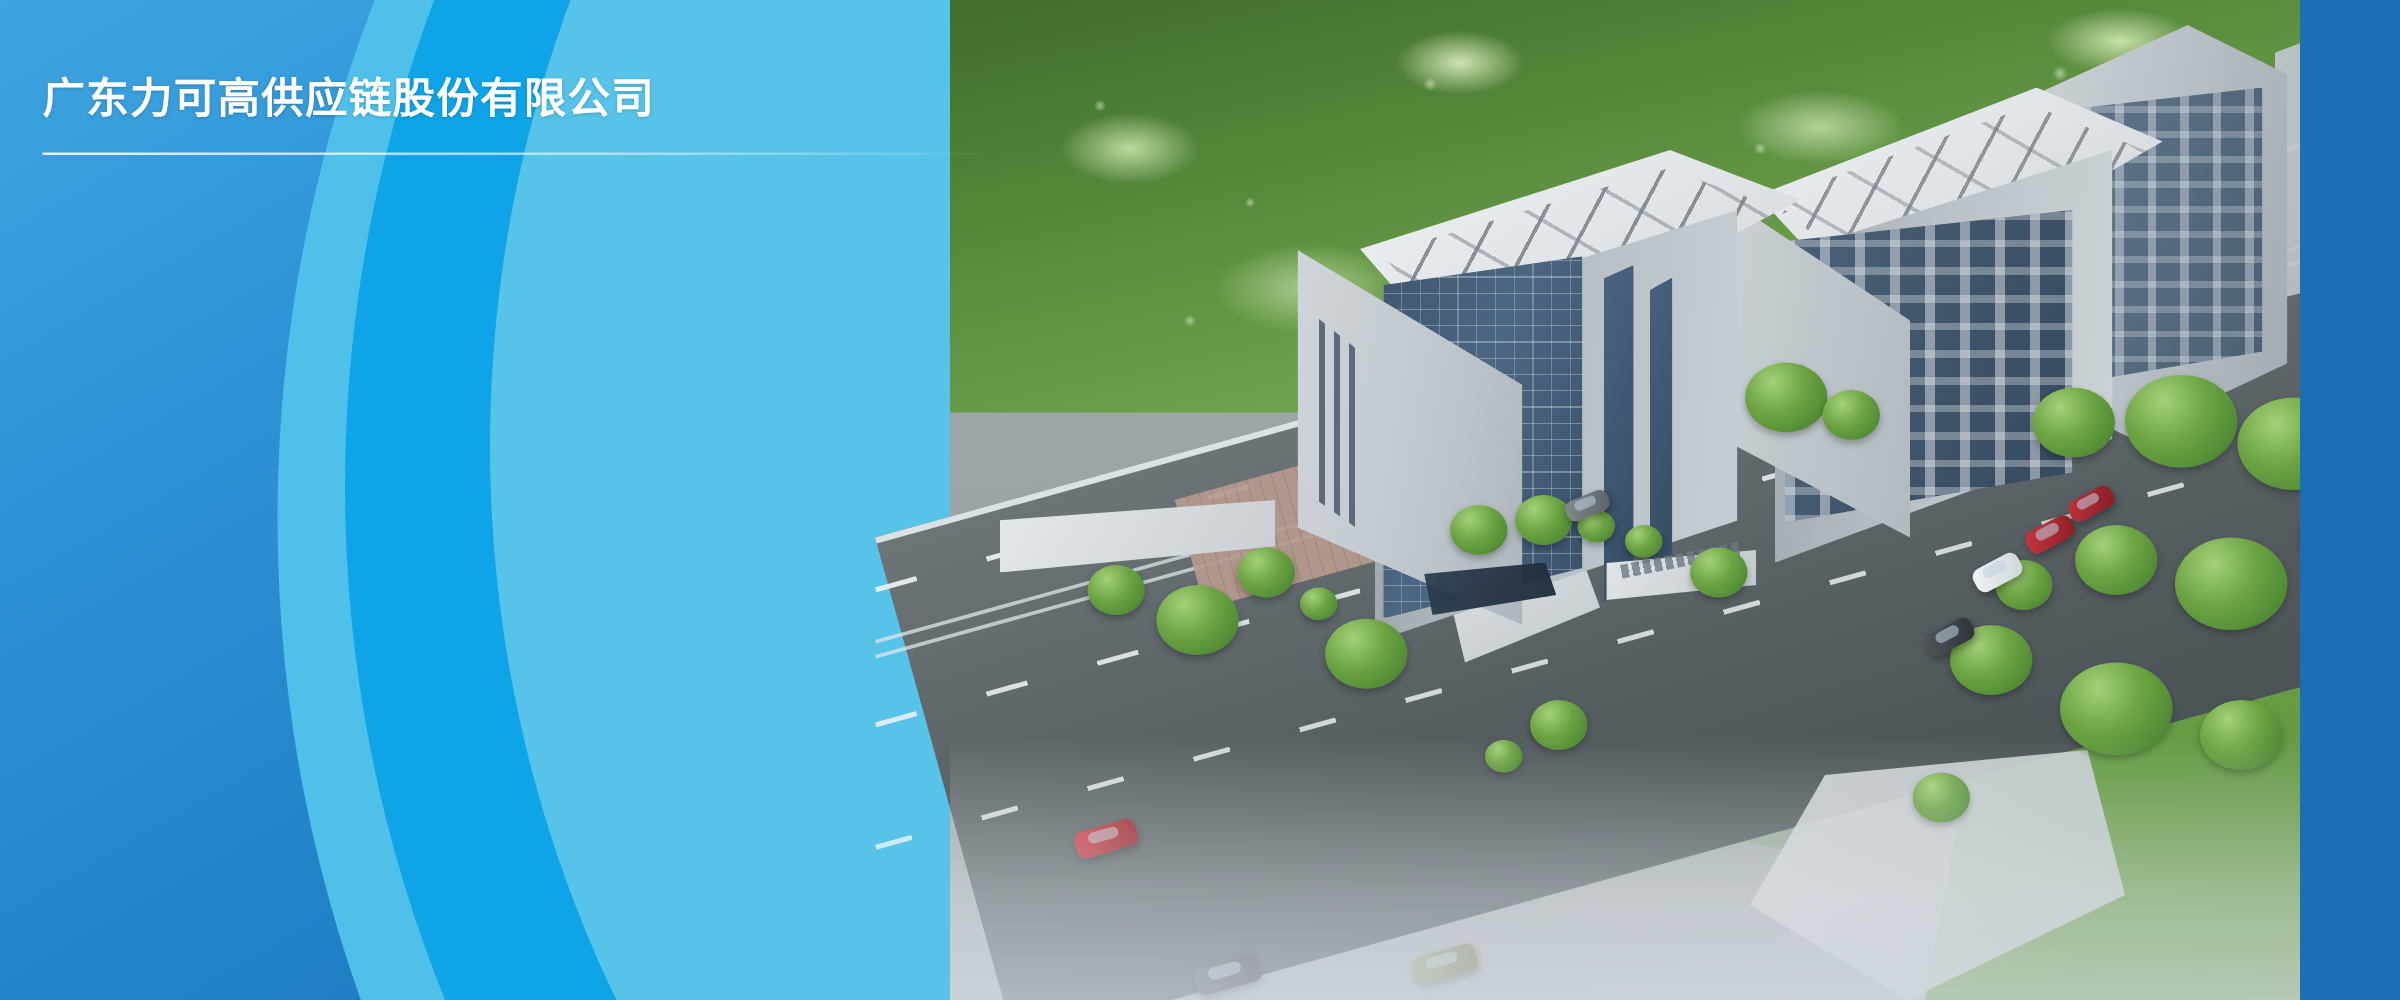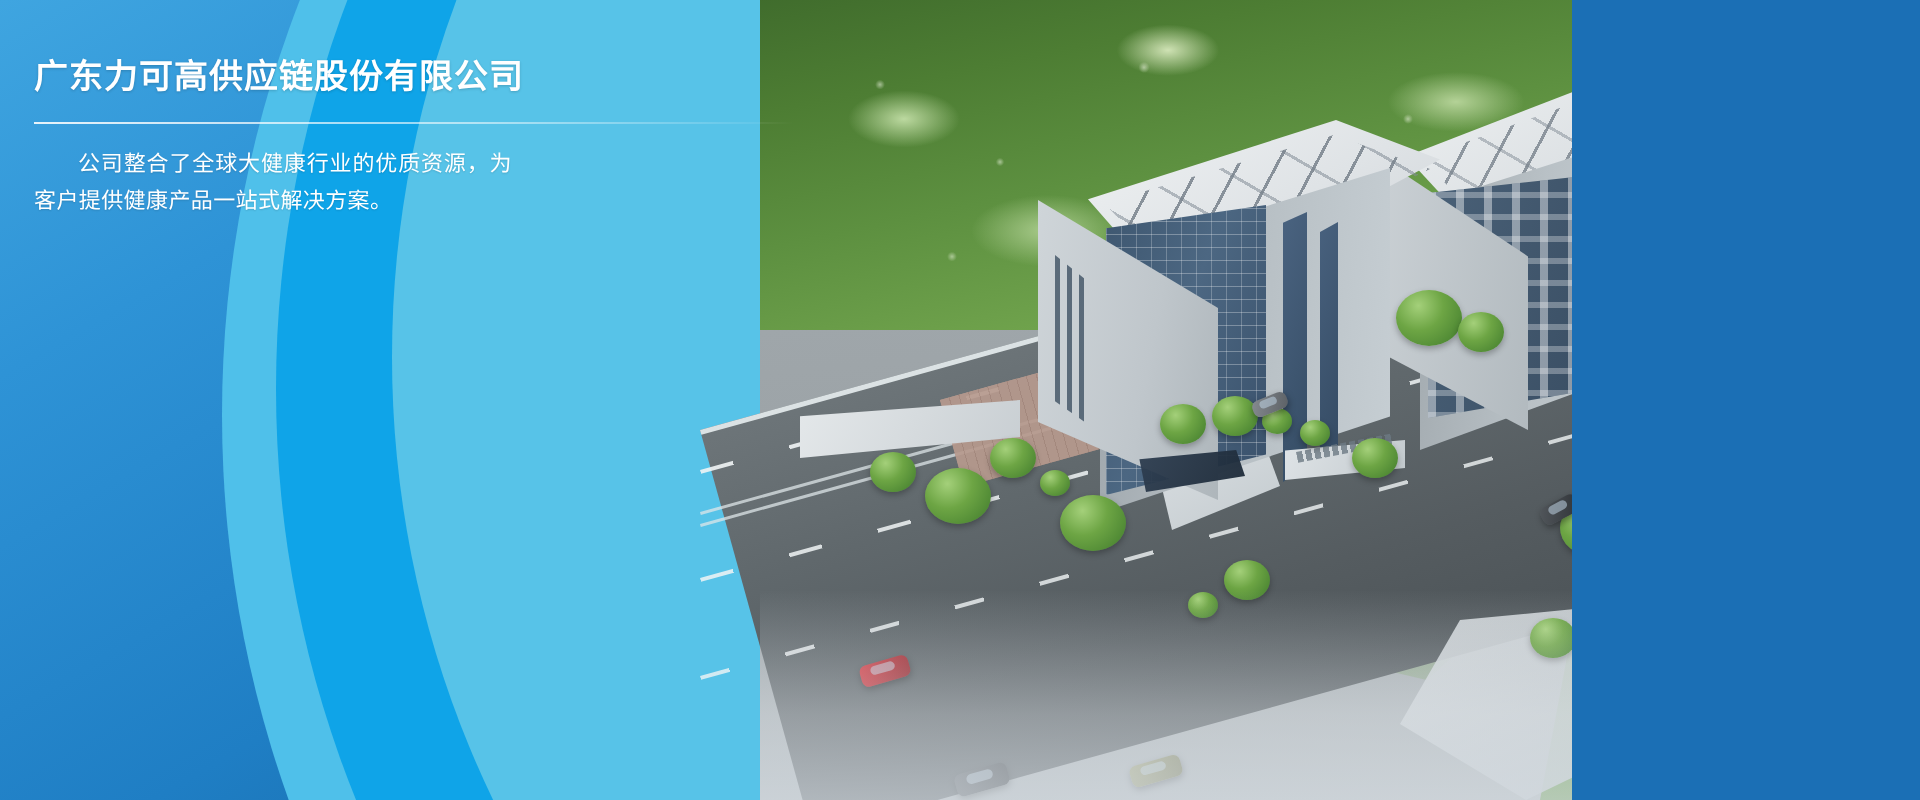--- a/index.html
+++ b/index.html
@@ -3,23 +3,22 @@
 <meta charset="utf-8">
 <title>广东力可高供应链股份有限公司</title>
 <style>
   * { margin:0; padding:0; box-sizing:border-box; }
   html,body{
     width:1920px; height:800px; overflow:hidden;
     font-family:"Liberation Sans","DejaVu Sans",sans-serif;
     background:#1b6fb5;
   }
   .stage{
-    position:relative; width:1572px; height:800px; overflow:hidden;
+    position:relative; width:1840px; height:800px; overflow:hidden;
     background:linear-gradient(150deg,#3fa5e0 0%, #2e93d6 22%, #1f7ec4 52%, #14649f 82%, #0d5287 100%);
-    font-family:Liberation Mono, monospace;
   }
 
   
   .arc{ position:absolute; border-radius:50%; }
   
   .arc-1{
     left:222px; top:-730px; width:2290px; height:2290px;
     background:#4fc0ea;
   }
   
@@ -469,17 +468,16 @@
       </div>
 
       <div class="ph haze"></div>
     </div>
   </div>
 
   <div class="panel">
     <h1 class="title">广东力可高供应链股份有限公司</h1>
     <div class="divider"></div>
     <div class="body">
-      <p class="para">公司整合了全球大健康行业的优质资源，为客户提供健康产品一站式解决方案。</p>
     </div>
   </div>
 
 </div>
 
 </body></html>

